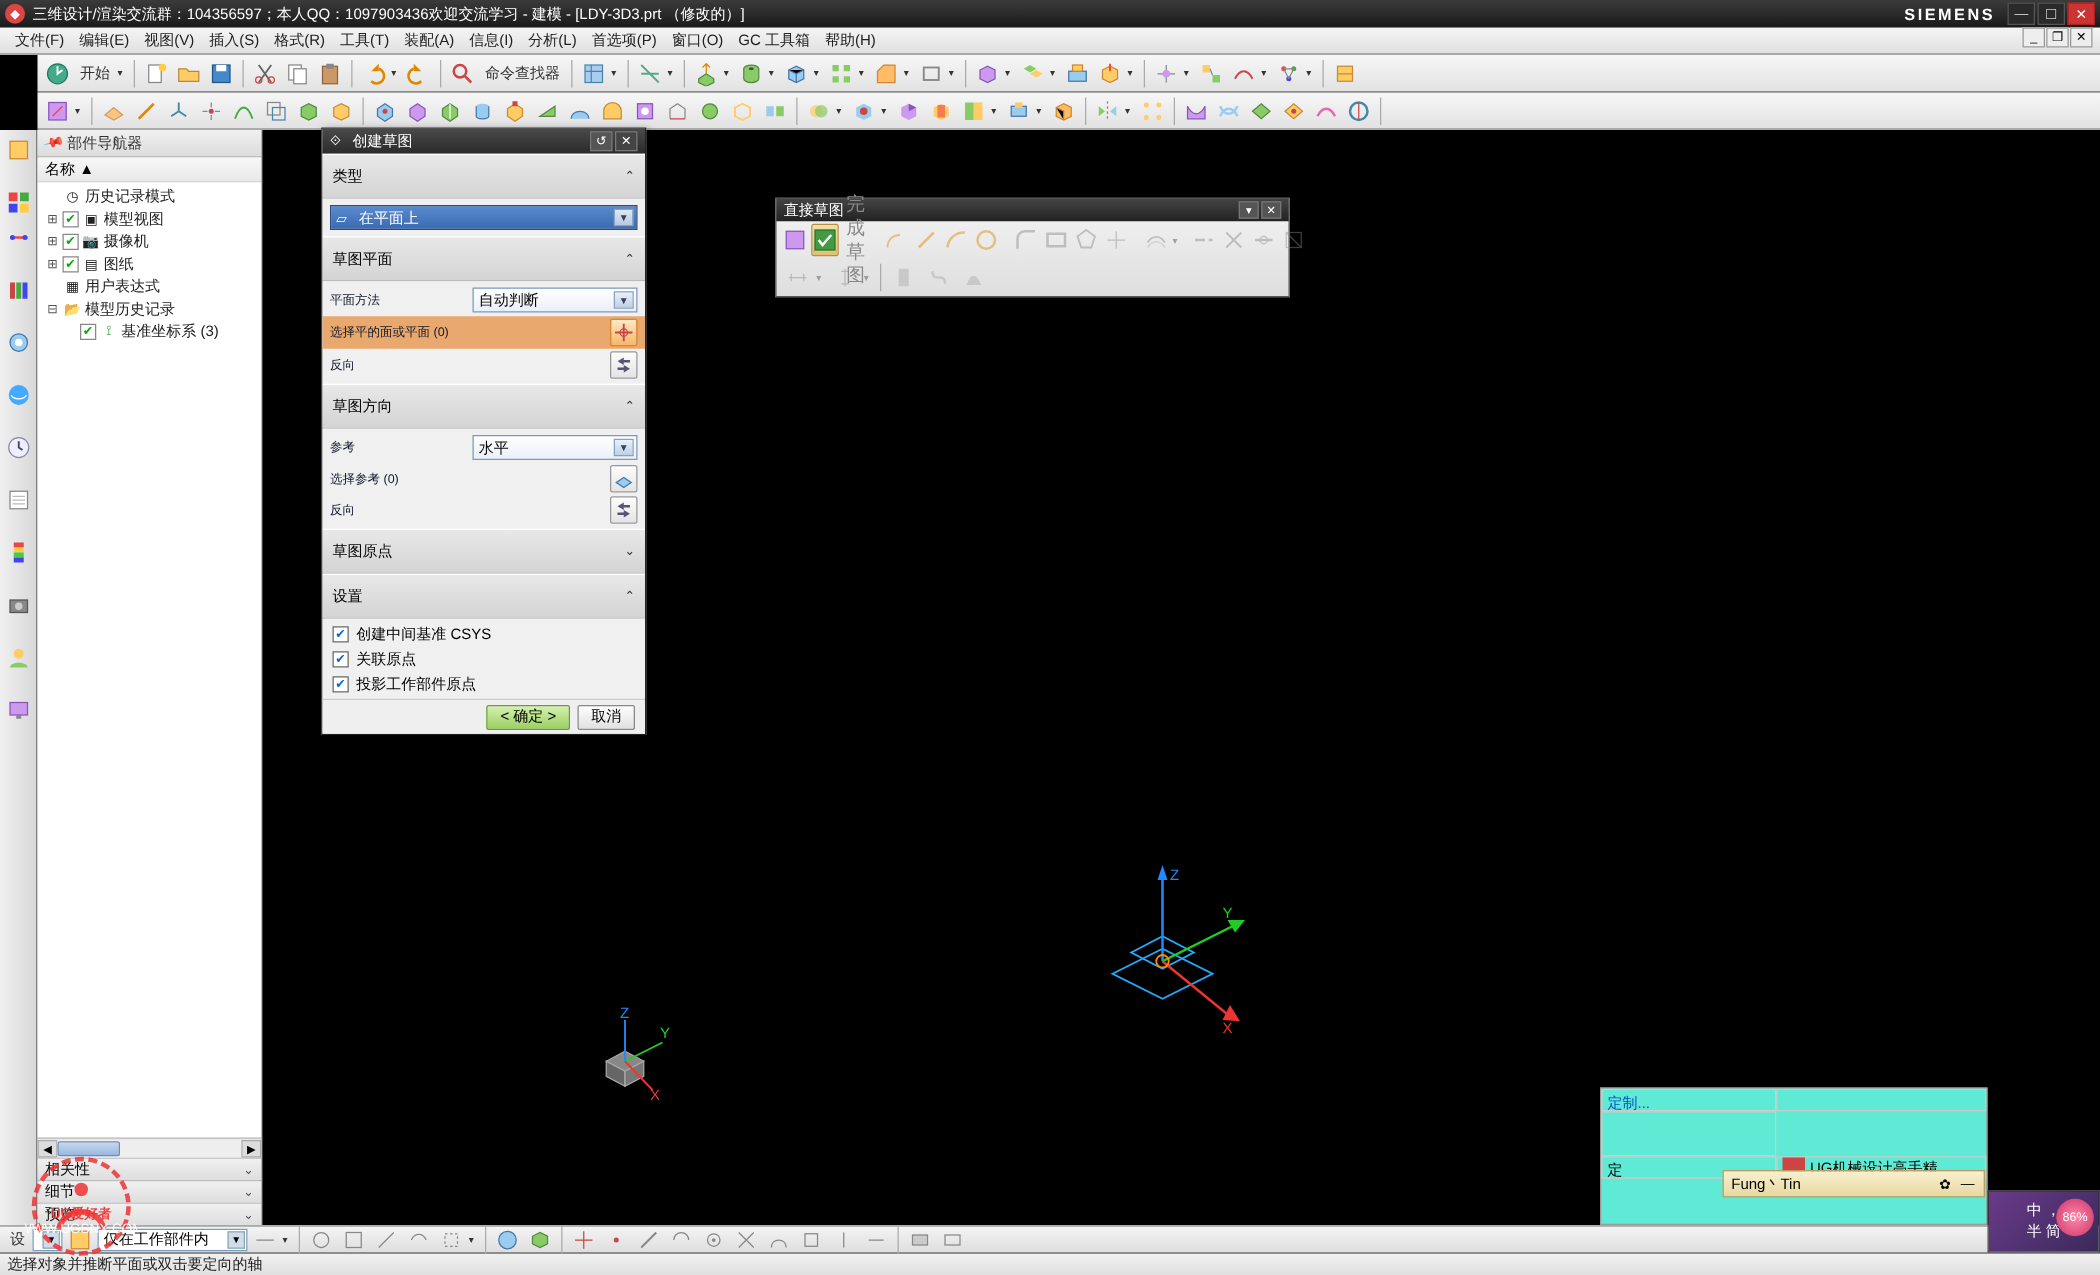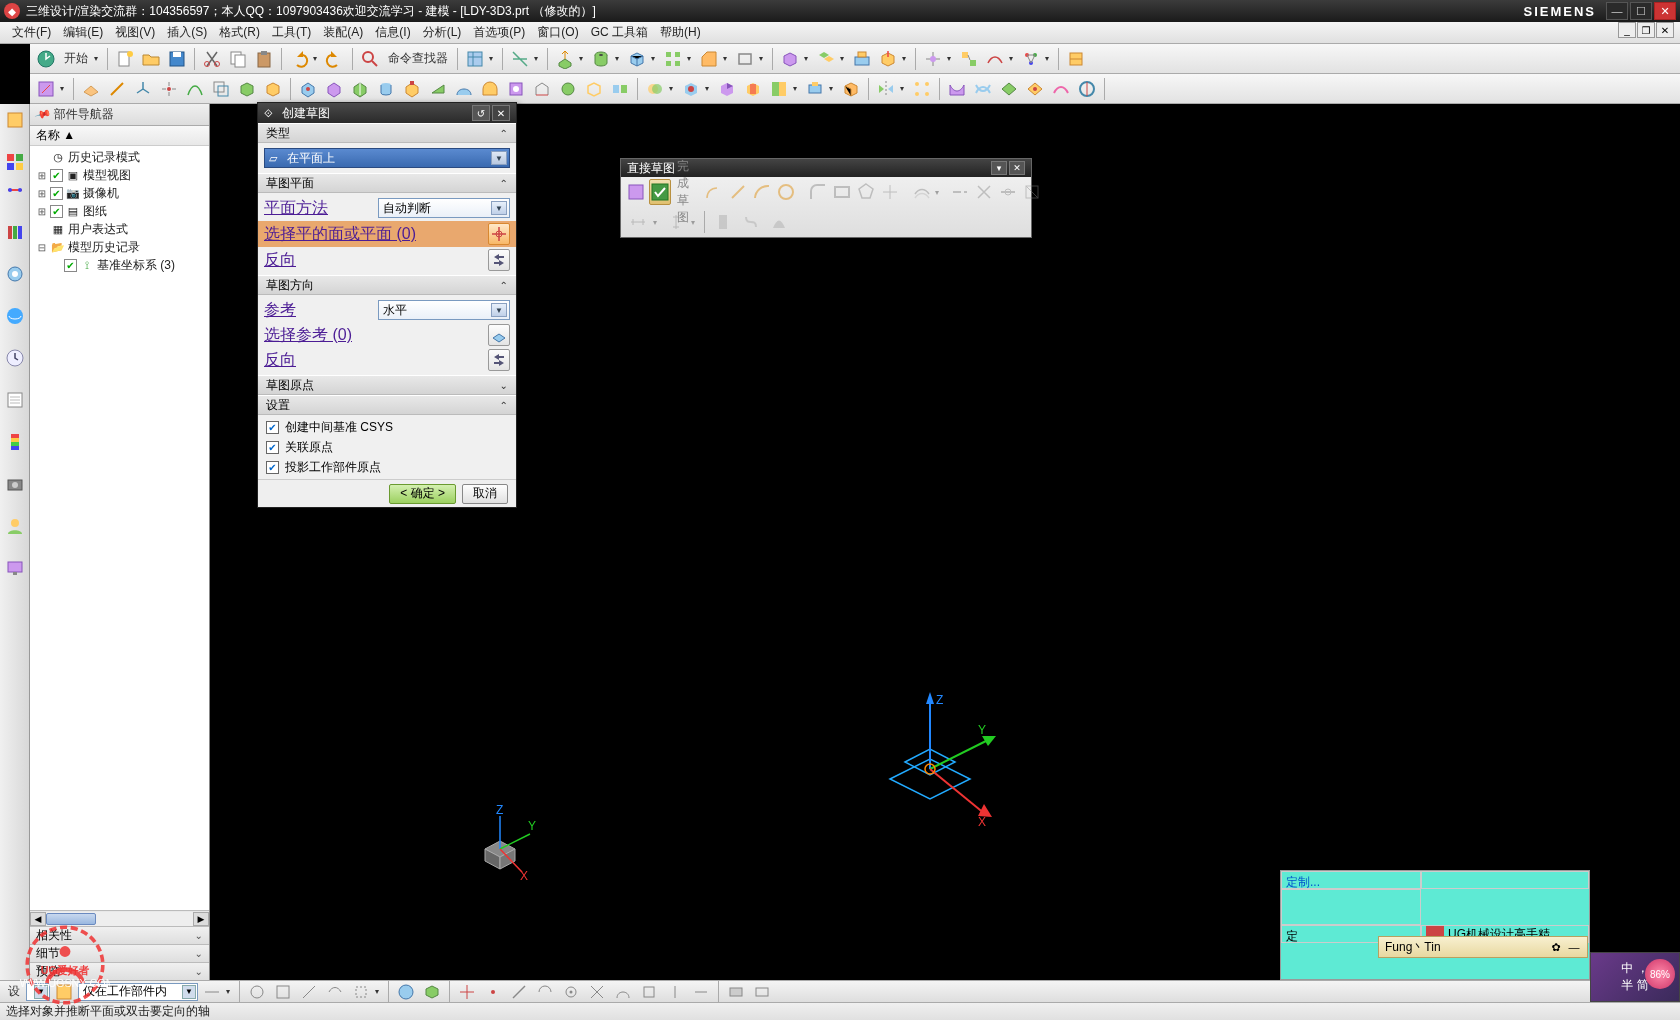--- a/index.html
+++ b/index.html
@@ -55,26 +55,26 @@
 
 .viewport { position: absolute; left: 210px; right: 0; top: 104px; bottom: 40px; background: #000; }
 
 
 .dialog { position: absolute; width: 260px; background: #f0f0f0; border: 1px solid #222; box-shadow: 2px 2px 6px rgba(0,0,0,0.5); }
 .dlg-title { height: 20px; background: linear-gradient(#4a4a4a, #2a2a2a); color: #fff; display: flex; align-items: center; padding: 0 6px; font-size: 12px; }
 .dlg-title .dlg-icon { width: 14px; margin-right: 4px; font-size:11px;}
 .dlg-title .dlg-spacer { flex: 1; }
 .dlg-title .dlg-btn { width: 18px; height: 16px; background: #555; display: flex; align-items: center; justify-content: center; margin-left: 2px; font-size: 10px; border:1px solid #777;}
 .dlg-title .dlg-btn.close{ background:#444;}
-.dlg-section-head { height: 20px; background: linear-gradient(#e8e8e8, #d4d4d4); border-top: 1px solid #fff; border-bottom: 1px solid #bbb; display: flex; align-items: center; padding: 0 8px; font-size: 12px; }
+.dlg-section-head { height: 36px; background: linear-gradient(#e8e8e8, #d4d4d4); border-top: 1px solid #fff; border-bottom: 1px solid #bbb; display: flex; align-items: center; padding: 0 8px; font-size: 12px; }
 .dlg-section-head .chev { margin-left: auto; font-size: 10px; color: #333; }
 .dlg-body { padding: 2px 6px; background: #f0f0f0; }
 .dlg-row { display: flex; align-items: center; height: 24px; gap: 4px; margin: 1px 0;}
 .dlg-row.selected { background: #e9a86e; margin: 0 -6px; padding: 0 6px; height:26px;}
-.dlg-label { font-size: 16px; color: #4c1d95; text-decoration: underline; }
+.dlg-label { font-size: 10px; color: #0f172a; }
 .dlg-row .dlg-label.w { width: 110px; }
 .dlg-select { flex: 1; height: 20px; border: 1px solid #7a9ac0; background: linear-gradient(#fff, #eaf0f8); font-size: 12px; padding: 0 4px; display: flex; align-items: center; position:relative;}
 .dlg-select.wide { width:100%; background: linear-gradient(#5a8ad0,#3a6ab0); color:#fff; border-color:#2a4a80;}
 .dlg-select .sel-icon{width:14px;margin-right:4px;font-size:11px;}
 .dlg-select .sel-arrow { position:absolute;right:2px;top:2px;width:16px;height:14px;background:linear-gradient(#e8f0fa,#c0d0e8);border:1px solid #8aa0c0;display:flex;align-items:center;justify-content:center;font-size:8px;color:#345;}
 .dlg-select.wide .sel-arrow{background:linear-gradient(#e0e8f4,#b8c8e0);}
 .dlg-iconbtn { width: 22px; height: 22px; border: 1px solid #999; background: linear-gradient(#fdfdfd, #e4e4e4); display: flex; align-items: center; justify-content: center; font-size: 12px; border-radius:2px;}
 .dlg-iconbtn.orange { background: linear-gradient(#ffe8c8, #f8b868); border-color: #d88830; }
 .dlg-check-row { display: flex; align-items: center; height: 20px; gap: 6px; padding: 0 2px;}
 .dlg-checkbox { width: 13px; height: 13px; border: 1px solid #666; background: #fff; display: inline-flex; align-items: center; justify-content: center; font-size: 10px; color: #06c; }
@@ -84,21 +84,21 @@
 
 
 .float-toolbar { position: absolute; background: linear-gradient(#f4f4f4, #dedede); border: 1px solid #666; box-shadow: 2px 2px 4px rgba(0,0,0,0.4); }
 .ft-title { height: 18px; background: linear-gradient(#444, #222); color: #fff; display: flex; align-items: center; padding: 0 6px; font-size: 12px; }
 .ft-title .ft-spacer { flex: 1; }
 .ft-title .ft-btn { width: 16px; height: 14px; background: #555; display: flex; align-items: center; justify-content: center; font-size: 9px; margin-left: 2px;border:1px solid #777; }
 .ft-row { height: 30px; display: flex; align-items: center; padding: 0 4px; gap: 2px; }
 .ft-tb { width: 26px; height: 26px; border: 1px solid transparent; display: flex; align-items: center; justify-content: center; border-radius:2px;}
 .ft-tb.active { background: linear-gradient(#f0e0b0, #e0c070); border-color: #b89040; }
 .ft-tb.dis { opacity: 0.45; }
-.ft-label { font-size: 12px; color: #888; padding: 0 4px; }
+.ft-label { font-size: 15px; color: #888; padding: 0 4px; }
 
 
 .axis-gizmo { position: absolute; }
 .main-csys { left: 640px; top: 580px; }
 .mini-csys { left: 250px; top: 700px; }
 
 
 .bottom-toolbar { position: absolute; left: 0; right: 0; bottom: 18px; height: 22px; background: linear-gradient(#f4f4f4, #dedede); border-top: 1px solid #aaa; display: flex; align-items: center; padding: 0 4px; gap: 2px; }
 .bt-select { width: 120px; height: 18px; border: 1px solid #7a9ac0; background: #fff; display: flex; align-items: center; padding: 0 4px; font-size: 12px; position:relative;}
 .bt-select .sel-arrow{position:absolute;right:1px;top:1px;width:14px;height:14px;background:#d0dcec;border:1px solid #8aa;font-size:8px;display:flex;align-items:center;justify-content:center;}

